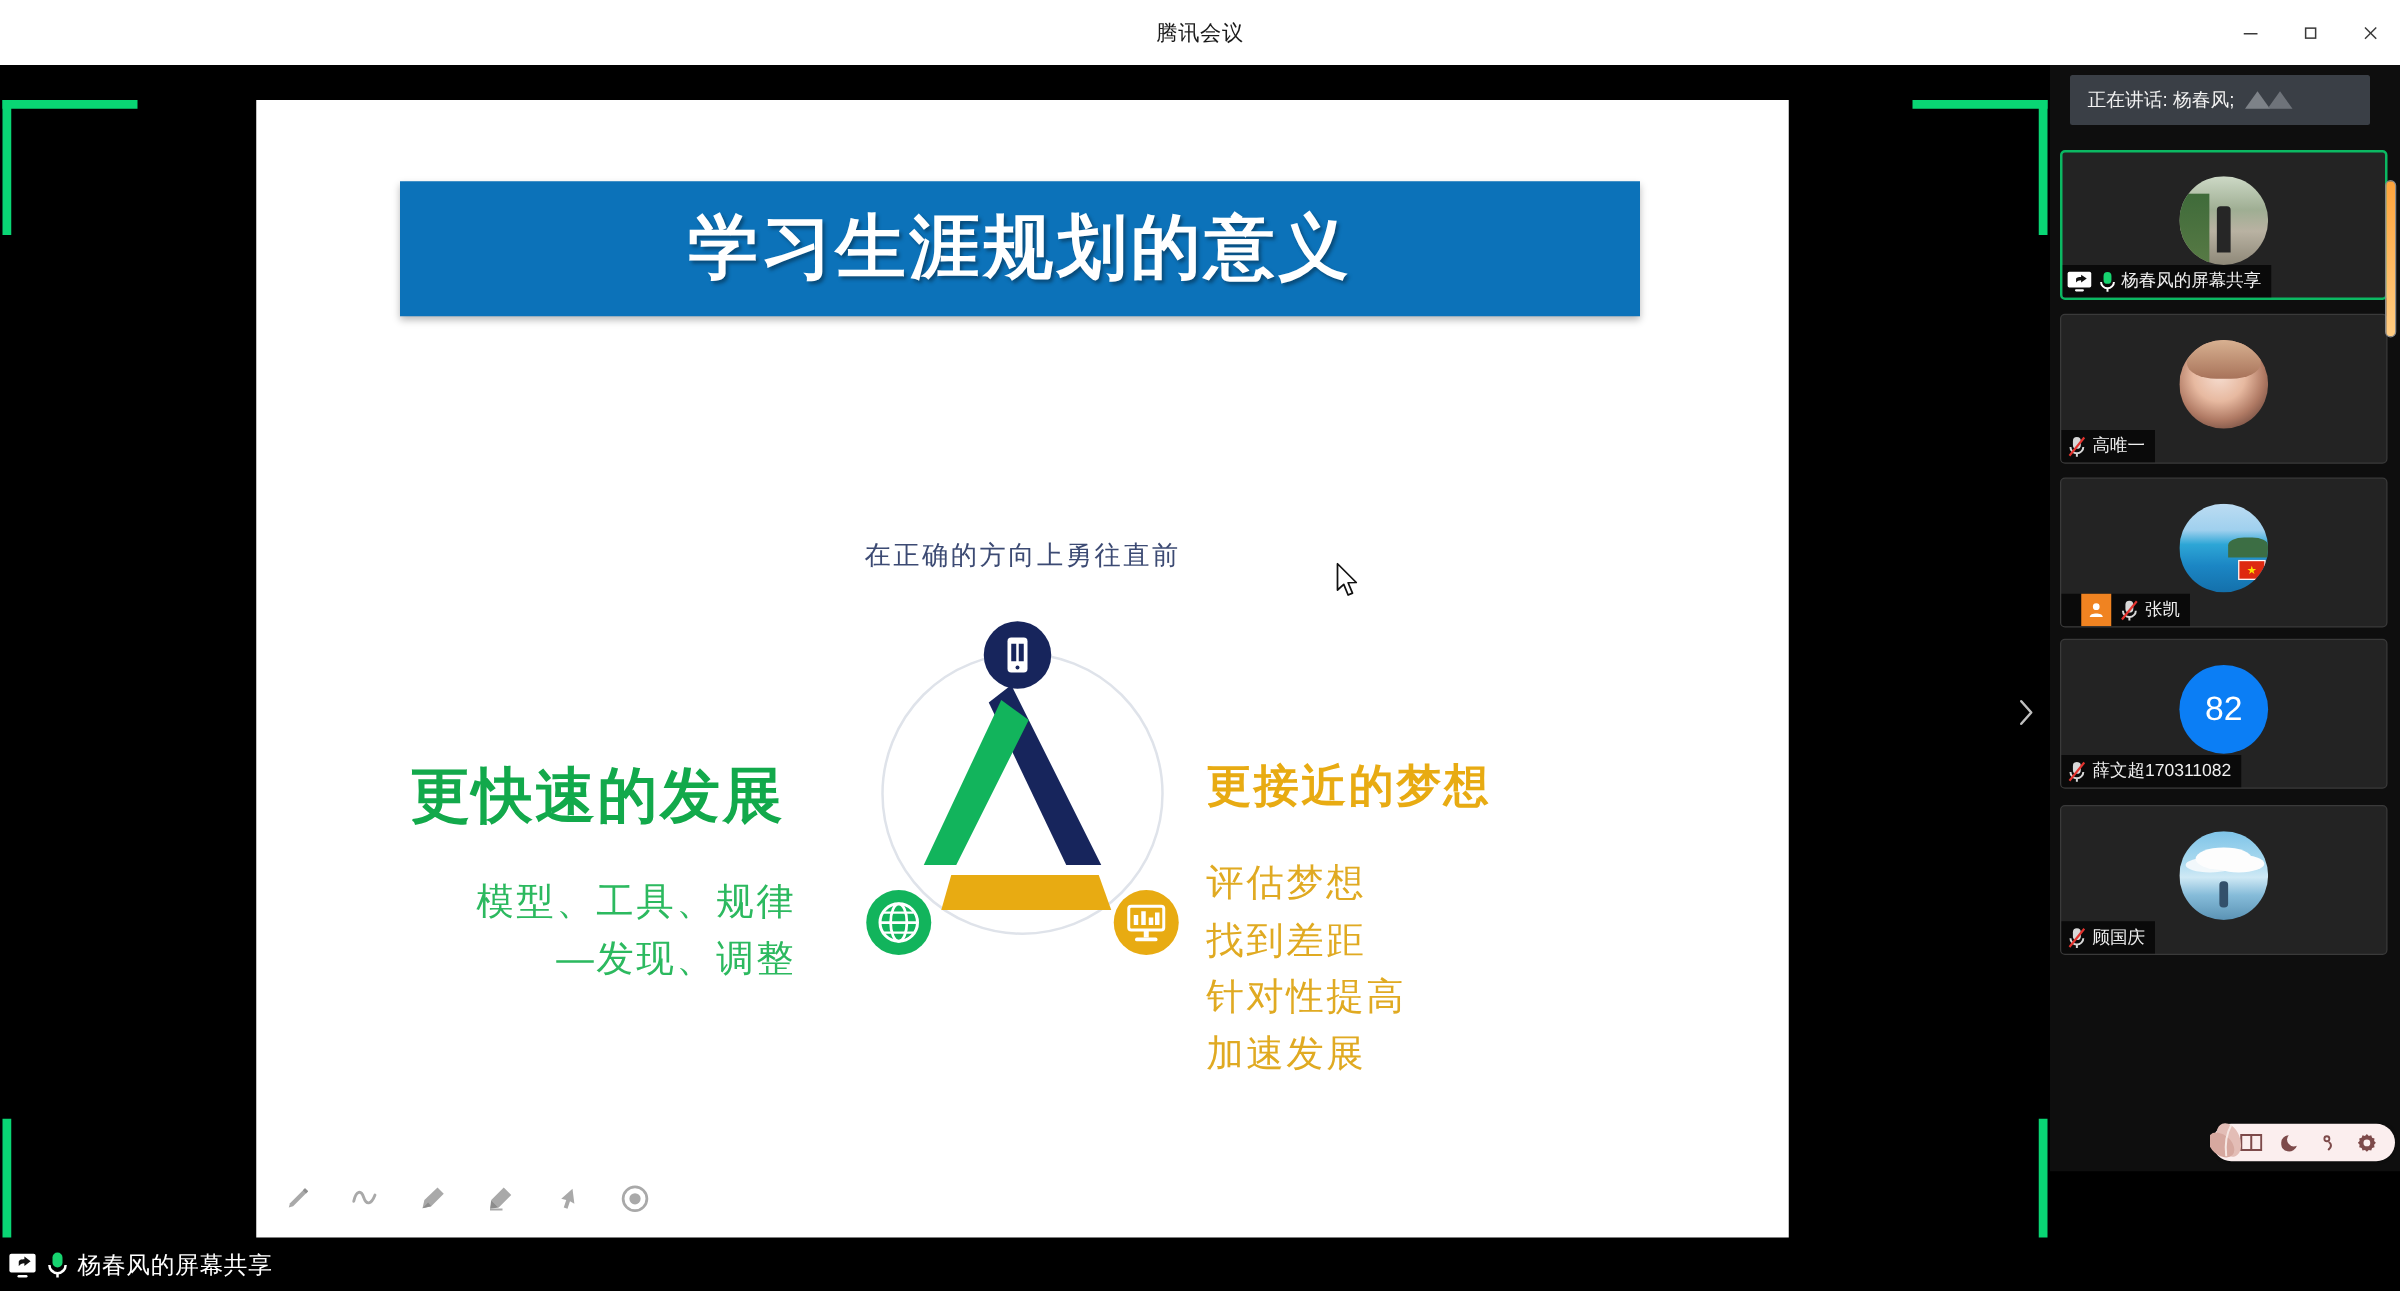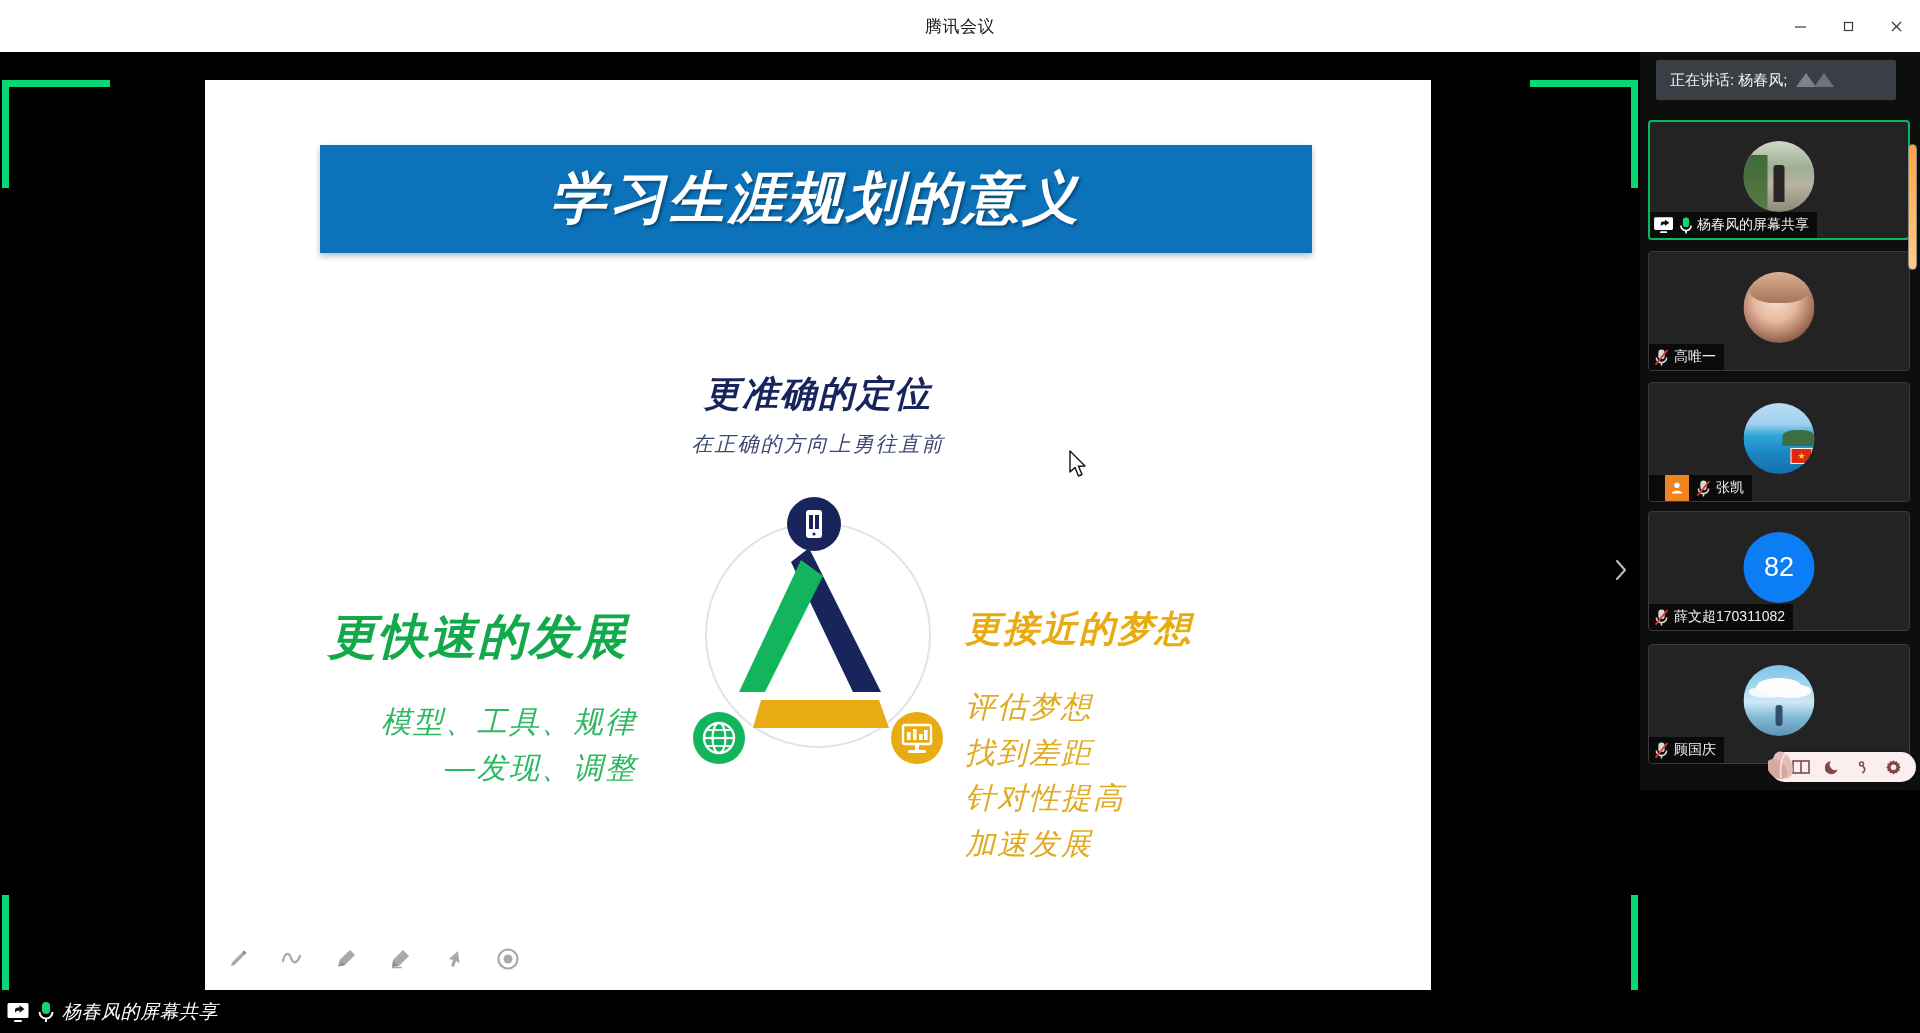--- a/index.html
+++ b/index.html
@@ -25,21 +25,20 @@
   .win-btn {
     width: 48px; height: 52px; display: flex; align-items: center; justify-content: center;
     font-size: 16px; color: #3a3a3a; line-height: 1;
   }
   .win-btn svg { display:block; }
 
   
   .stage {
     position: absolute; left: 0; top: 52px; width: 1640px; height: 981px;
     background: #000;
-    font-style: italic;
   }
 
   
   .corner { position: absolute; width: 108px; height: 108px; pointer-events: none; }
   .corner i { position: absolute; background: #09d674; display:block; }
   .corner .h { height: 7px; width: 108px; }
   .corner .v { width: 7px; height: 108px; }
   .corner.tl { left: 2px; top: 28px; }
   .corner.tl .h { left: 0; top: 0; } .corner.tl .v { left: 0; top: 0; }
   .corner.tr { right: 2px; top: 28px; }
@@ -110,21 +109,21 @@
 
   
   .share-banner {
     position: absolute; left: 0; bottom: 0; width: 1640px; height: 43px;
     background: #000; display: flex; align-items: center; gap: 6px; padding-left: 6px;
   }
   .share-banner .label { color: #fff; font-size: 19px; letter-spacing: .5px; }
 
   
   .panel {
-    position: absolute; right: 0; top: 52px; width: 280px; height: 738px;
+    position: absolute; right: 0; top: 52px; width: 280px; height: 885px;
     background: #0e0e0e;
   }
   .speaking {
     position: absolute; left: 16px; top: 8px; width: 240px; height: 40px;
     background: #3a3f46; border-radius: 2px;
     display: flex; align-items: center; padding-left: 14px;
     overflow: hidden;
   }
   .speaking-text { color: #f2f2f2; font-size: 15px; white-space: nowrap; }
   .speaking-deco { position: absolute; right: 42px; top: 9px; opacity: .45; }
@@ -250,21 +249,20 @@
         <i class="h"></i>
         <i class="v"></i>
       </div>
 
     <div class="slide">
 
       <div class="slide-title-bar">
         <div class="slide-title">学习生涯规划的意义</div>
       </div>
 
-      <div class="head-main">更准确的定位</div>
       <div class="head-sub">在正确的方向上勇往直前</div>
 
       <div class="tri-wrap">
         <svg width="270" height="290" viewBox="0 0 270 290">
           <circle cx="135" cy="155" r="112" fill="none" stroke="#dfe3ea" stroke-width="2"></circle>
 
           <polygon points="126,68 108,82 170,212 198,212" fill="#17255c"></polygon>
 
           <polygon points="118,80 140,96 82,212 56,212" fill="#12b45c"></polygon>
 

